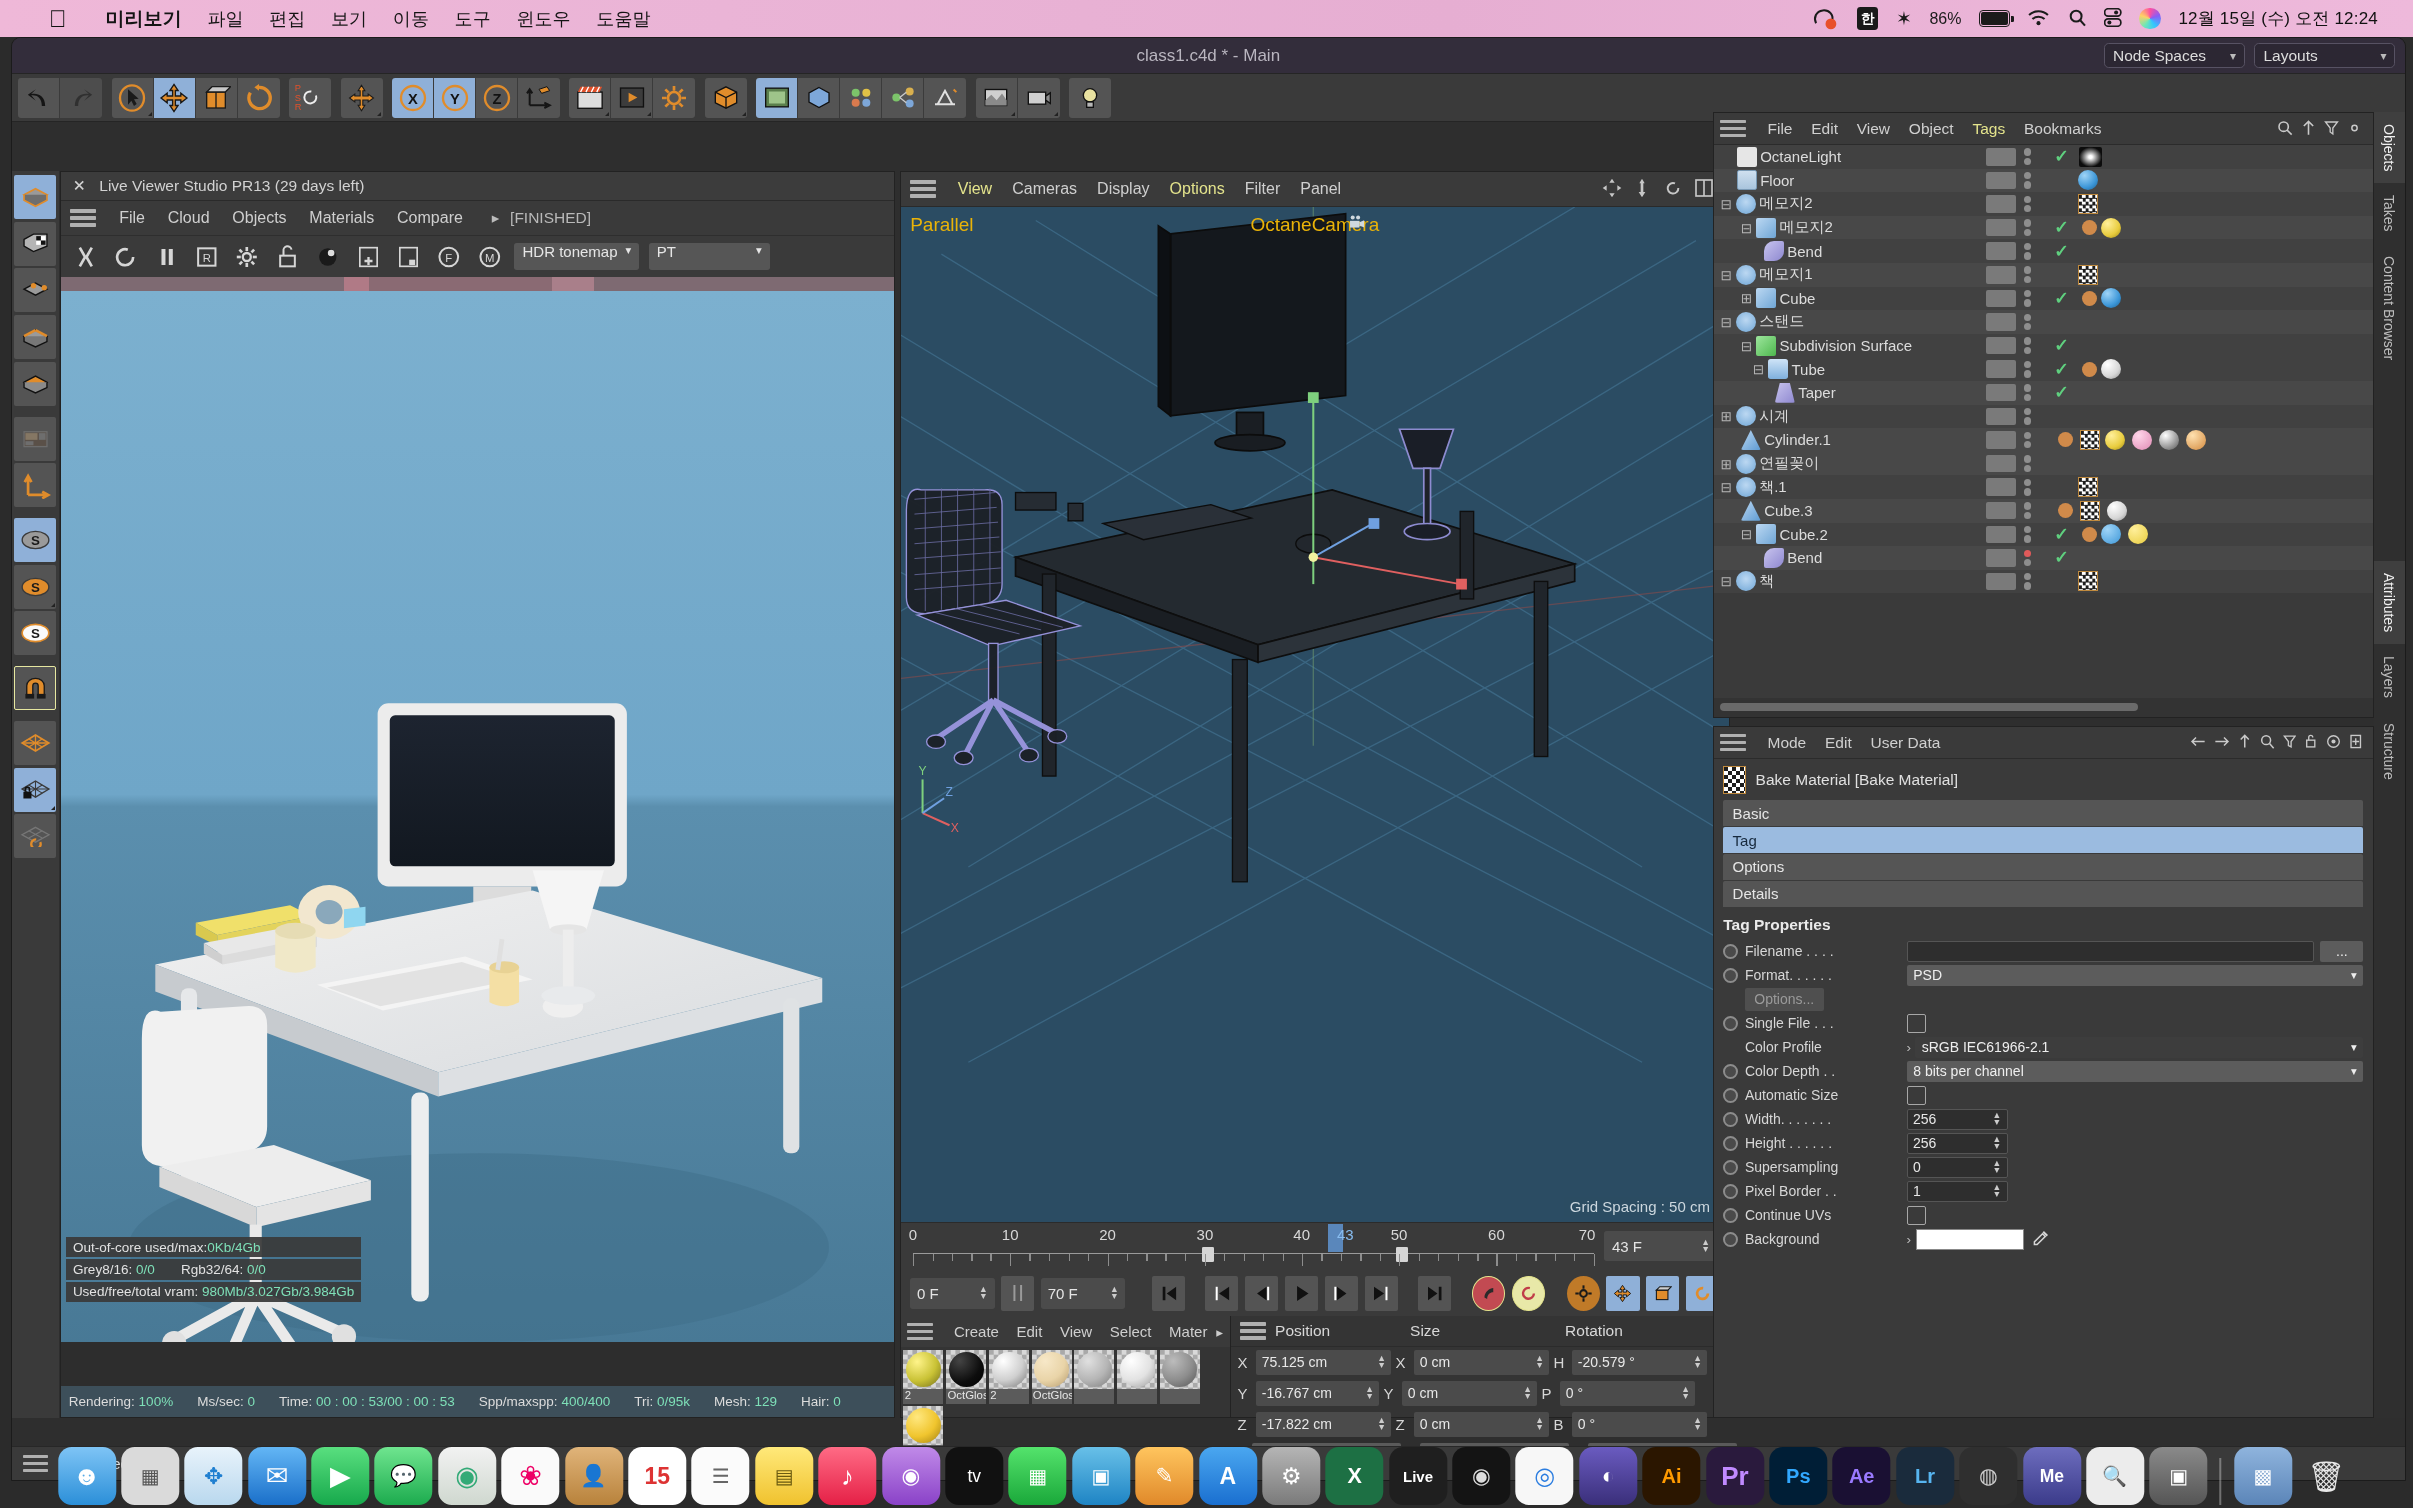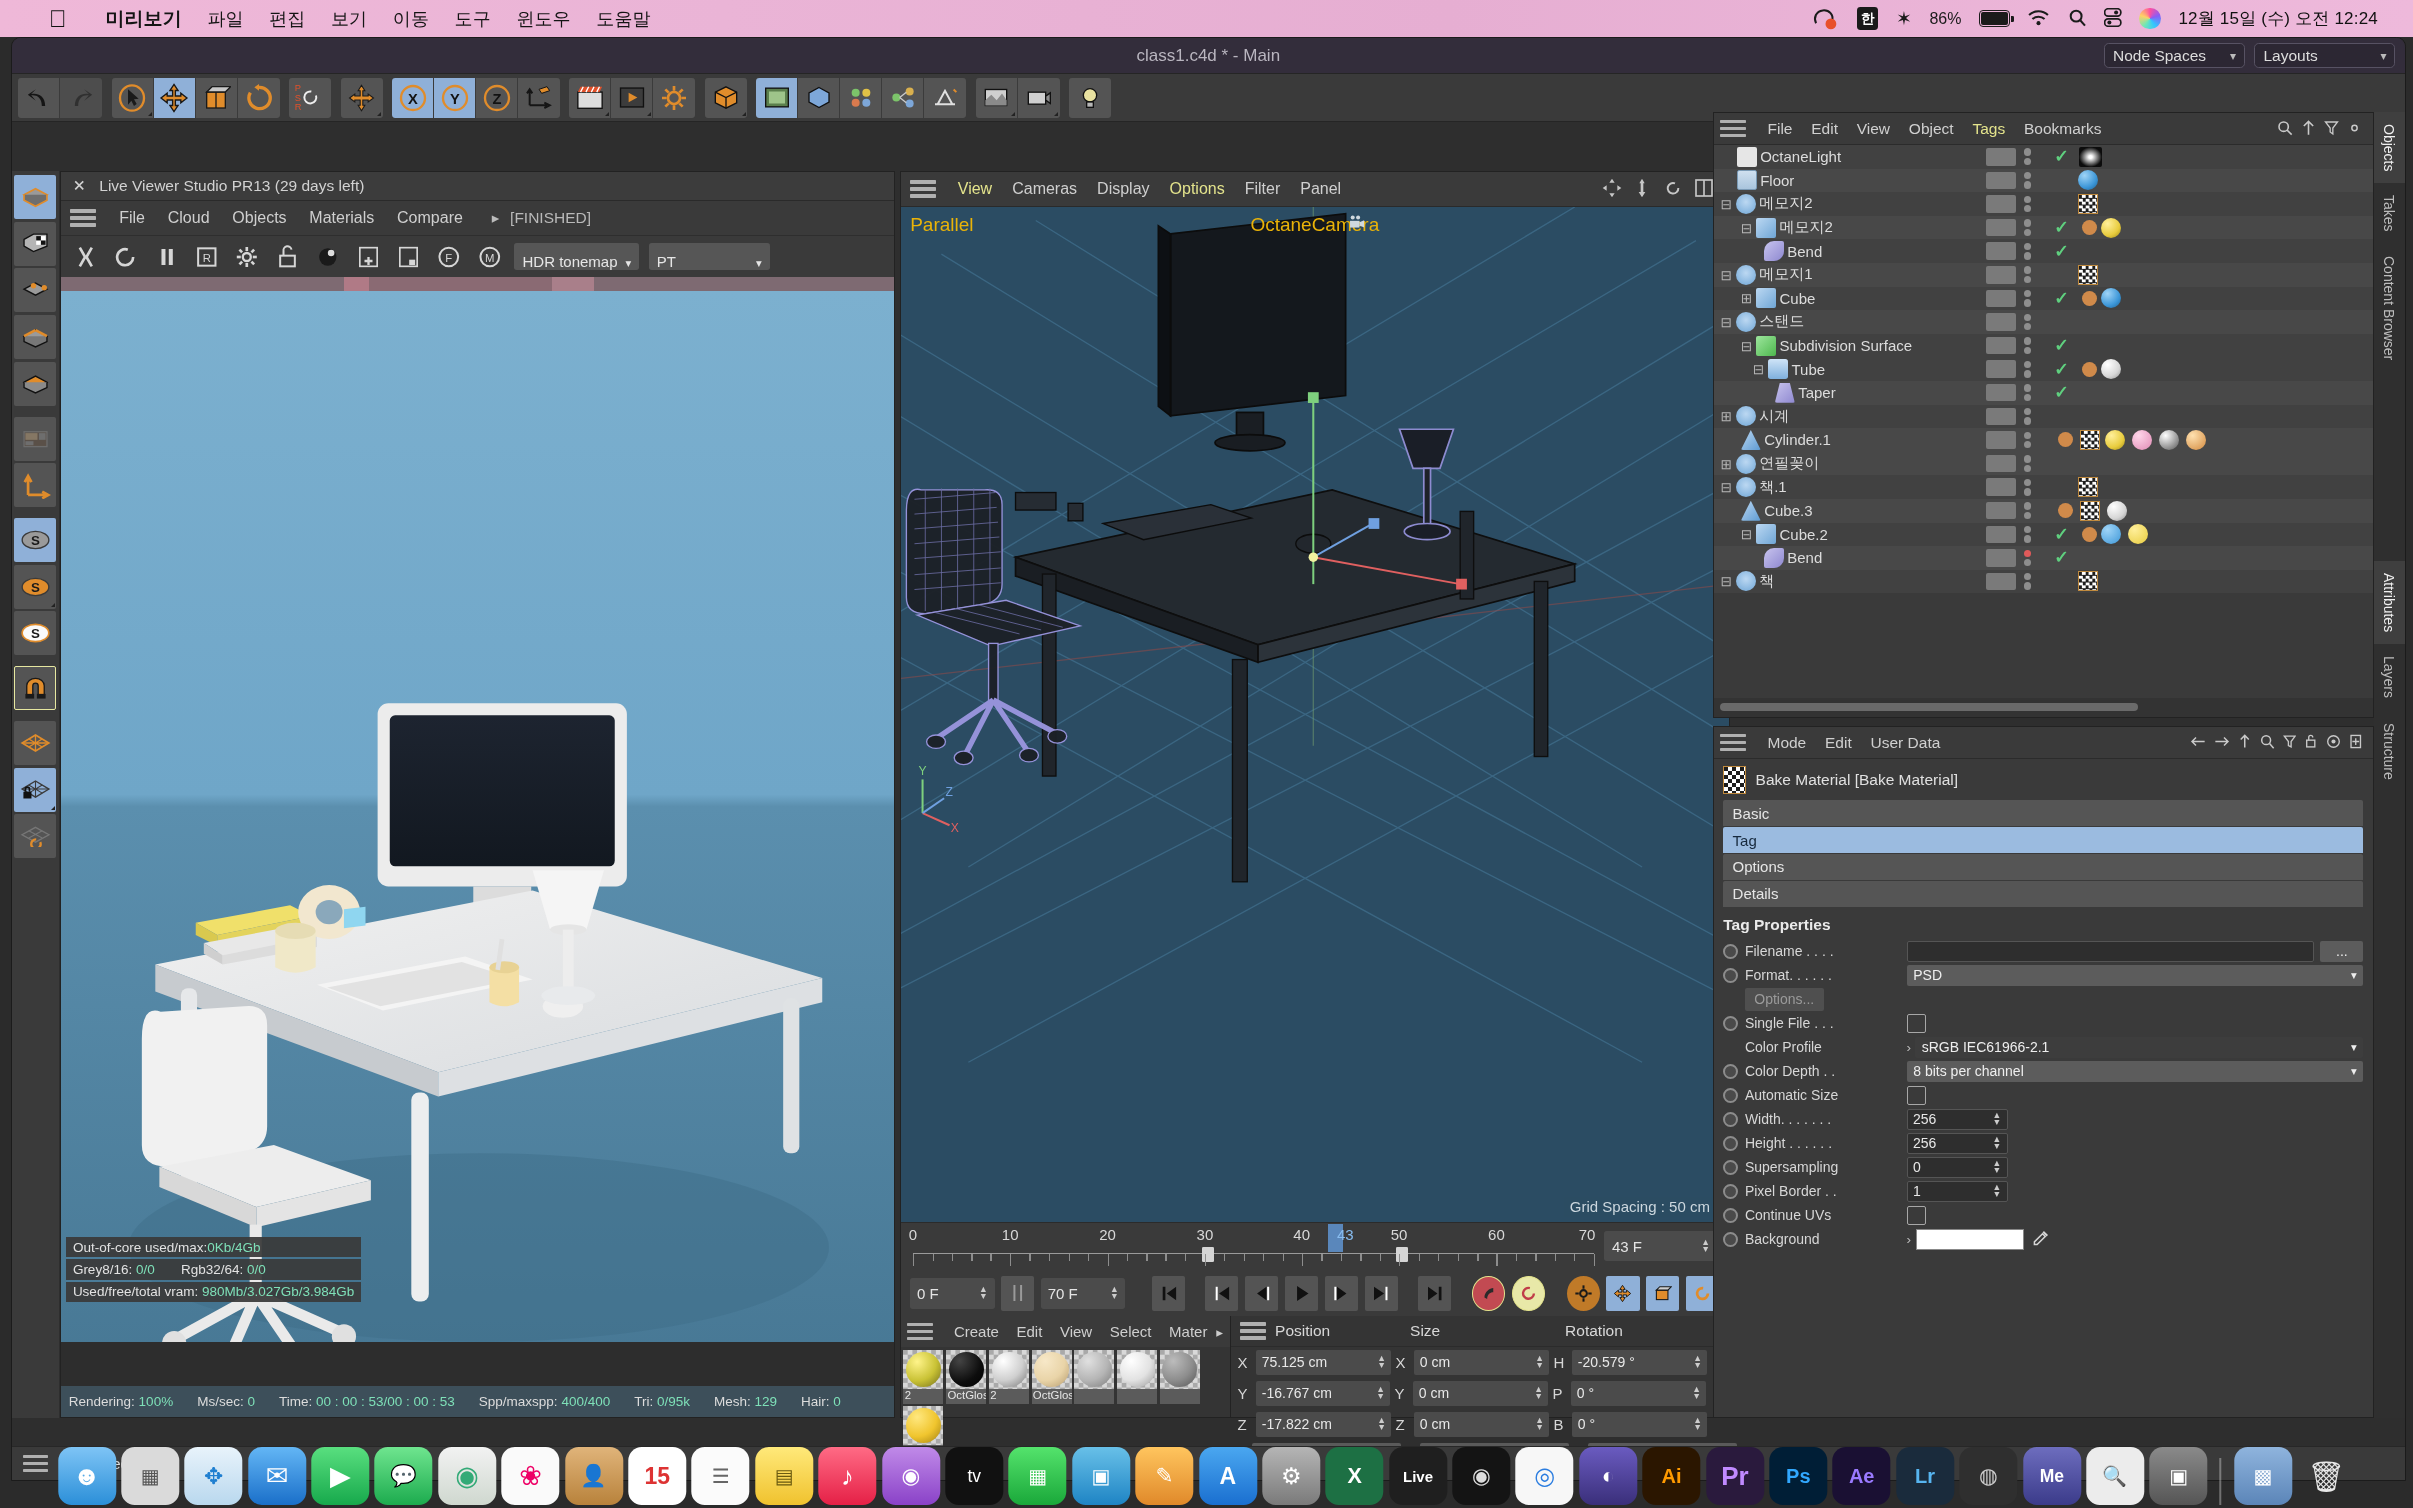--- a/index.html
+++ b/index.html
@@ -71,21 +71,21 @@
   .lv-menu { height:35px; background:#3a3a3a; display:flex; align-items:center; gap:0; padding:0 9.4px;
     border-top:0.7px solid #2a2a2a; }
   .ham { width:25.6px; height:17.5px; display:flex; flex-direction:column; justify-content:space-between; margin-right:12px; }
   .ham i { height:3.4px; background:#b0b0b0; border-radius:0.7px; display:block; }
   .lv-menu a { font-size:16px; color:#cfcfcf; padding:0 11.4px; text-decoration:none; }
   .lv-status { font-size:15.5px; color:#b9b9b9; margin-left:10.8px; }
   .lv-tools { height:42px; background:#3a3a3a; display:flex; align-items:center; gap:9.4px;
     padding:0 9.4px; border-top:0.7px solid #2e2e2e; }
   .lv-ic { width:31px;height:31px; display:flex;align-items:center;justify-content:center; }
   .lv-dd { height:27px; background:#565656; border-radius:2.7px; color:#e6e6e6; font-size:15px;
-    display:flex;align-items:flex-end;padding:0 8px; gap:8px; }
+    display:flex;align-items:flex-start;padding:0 8px; gap:8px; }
   .lv-strip { height:17.5px; background:#8a6a73; position:relative; }
   .lv-strip i{position:absolute;top:0;bottom:0;}
   .lv-render { position:absolute; left:0; right:0; top:119px; bottom:75px; overflow:hidden;
     background:linear-gradient(180deg,#74a8c8 0%,#6ea4c6 45%,#5f93b4 46%,#4d7f9f 100%); }
   .lv-stats { position:absolute; left:5.4px; bottom:38px; }
   .statline { background:#3a3a3aee; color:#e2e2e2; font-size:13.5px; padding:2.7px 6.7px;
     margin-bottom:2px; white-space:nowrap; }
   .statline em { color:#7ee0b8; font-style:normal; }
   .lv-bottombar { position:absolute; left:0; right:0; bottom:0; height:31px; background:#3d4f5a;
     display:flex; align-items:center; gap:24px; padding:0 8px; font-size:13.5px; color:#dcdcdc;}
@@ -1159,21 +1159,21 @@
                 <span class="spin">▲<br>▼</span>
               </div>
             <span class="clab">H</span>
             <div class="cfield" style="width:135px">
                 <span>-20.579 °</span>
                 <span class="spin">▲<br>▼</span>
               </div>
           </div>
           <div class="crow">
             <span class="clab">Y</span>
-            <div class="cfield" style="width:134px">
+            <div class="cfield" style="width:123px">
                 <span>-16.767 cm</span>
                 <span class="spin">▲<br>▼</span>
               </div>
             <span class="clab">Y</span>
             <div class="cfield" style="width:135px">
                 <span>0 cm</span>
                 <span class="spin">▲<br>▼</span>
               </div>
             <span class="clab">P</span>
             <div class="cfield" style="width:135px">

